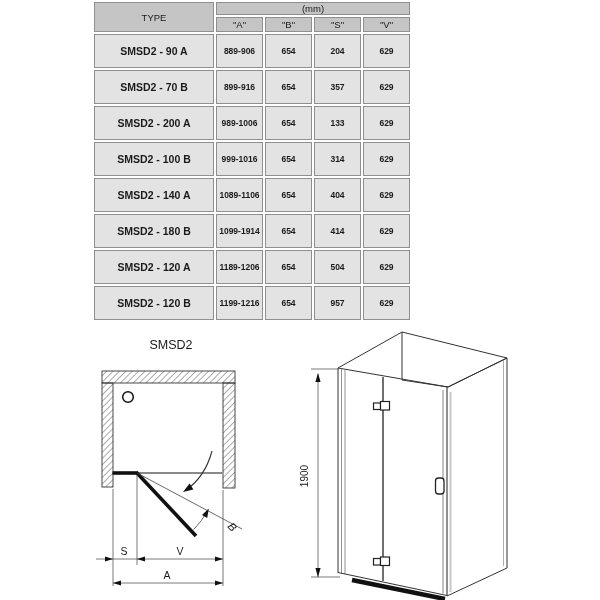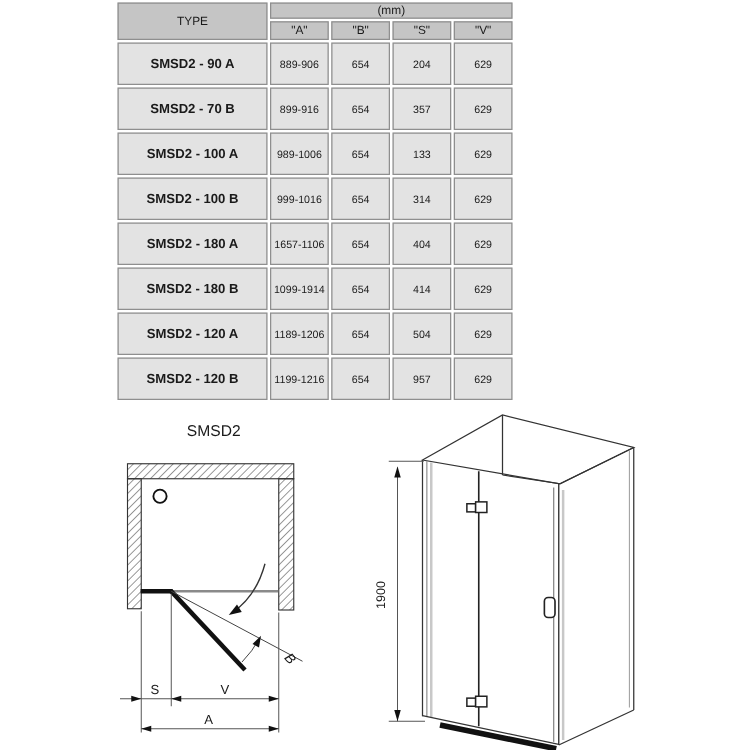--- a/index.html
+++ b/index.html
@@ -1,19 +1,19 @@
 <!DOCTYPE html>
 <html><head>
 <meta charset="utf-8">
 <style>
   html,body{margin:0;padding:0;background:#fff;}
   #screen{position:relative;width:600px;height:600px;background:#ffffff;overflow:hidden;
           font-family:"Liberation Sans", sans-serif;color:#1a1a1a;}
   table.spec{position:absolute;left:92px;top:0;border-collapse:separate;border-spacing:2px;}
-  table.spec th, table.spec td{border:1px solid #8f8f8f;text-align:center;vertical-align:middle;padding:0;}
+  table.spec th, table.spec td{border:1px solid #8f8f8f;text-align:center;vertical-align:middle;padding:0;font-weight:bold;}
   table.spec th{background:#c5c5c5;font-weight:normal;font-size:9.5px;}
   table.spec td{background:#e3e3e3;font-size:8.5px;}
   table.spec td.type{font-weight:bold;font-size:10.5px;}
   tr.hdr1{height:12px;} tr.hdr2{height:15px;} tr.data{height:34px;padding-left:24px;}
   col.ctype{width:120px;} col.cdim{width:47px;}
   svg{position:absolute;left:0;top:325px;font-family:"Liberation Sans", sans-serif;}
   svg text{fill:#1a1a1a;}
 </style>
 </head>
 <body>
@@ -49,36 +49,36 @@
         <td>629</td>
       </tr>
       <tr class="data">
         <td class="type">SMSD2 - 70 B</td>
         <td>899-916</td>
         <td>654</td>
         <td>357</td>
         <td>629</td>
       </tr>
       <tr class="data">
-        <td class="type">SMSD2 - 100 A</td>
+        <td class="type">SMSD2 - 200 A</td>
         <td>989-1006</td>
         <td>654</td>
         <td>133</td>
         <td>629</td>
       </tr>
       <tr class="data">
         <td class="type">SMSD2 - 100 B</td>
         <td>999-1016</td>
         <td>654</td>
         <td>314</td>
         <td>629</td>
       </tr>
       <tr class="data">
-        <td class="type">SMSD2 - 180 A</td>
-        <td>1657-1106</td>
+        <td class="type">SMSD2 - 140 A</td>
+        <td>1089-1106</td>
         <td>654</td>
         <td>404</td>
         <td>629</td>
       </tr>
       <tr class="data">
         <td class="type">SMSD2 - 180 B</td>
         <td>1099-1914</td>
         <td>654</td>
         <td>414</td>
         <td>629</td>

